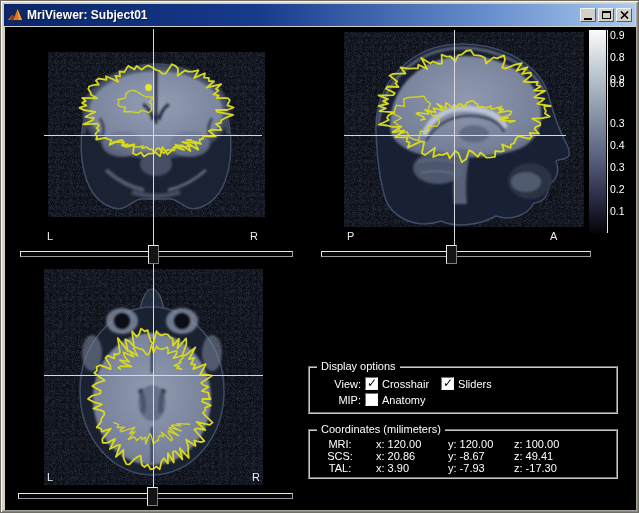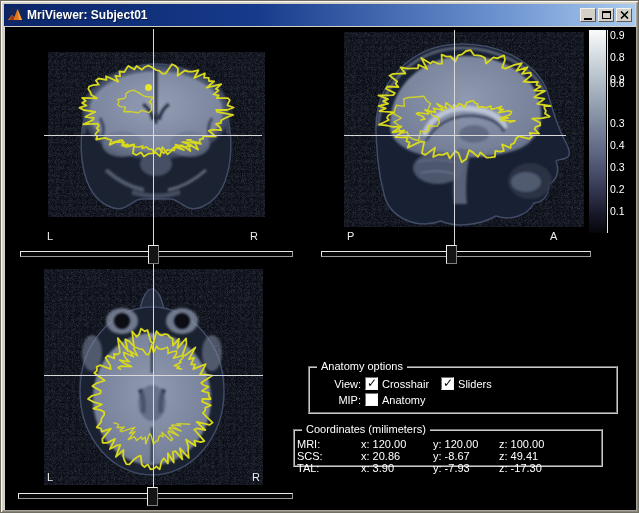--- a/index.html
+++ b/index.html
@@ -44,21 +44,21 @@
   .cb{width:13px;height:13px;background:#fff;border:1px solid;border-color:#6d6d6d #f5f5f5 #f5f5f5 #6d6d6d;
       box-sizing:border-box;position:relative;flex:0 0 auto;}
   .cb.checked::after{content:"\2713";position:absolute;left:1px;top:-2px;color:#000;font-size:12px;font-weight:bold;
                      font-family:"DejaVu Sans",sans-serif;}
   .cb-label{margin-left:4px;}
   .cb-gap{margin-left:12px;}
 
   .coord-grid{position:absolute;left:2px;top:7px;display:grid;grid-template-columns:56px 72px 66px 72px;
               color:#fff;font-size:11px;line-height:12px;row-gap:0;}
   .coord-grid span{padding-left:8px;}
-  .c-lab{text-align:left;padding-left:0 !important;}
+  .c-lab{text-align:center;padding-left:0 !important;}
 </style>
 </head>
 <body>
 
 <div class="window">
   <div class="titlebar">
     <svg class="app-icon" viewBox="0 0 16 16">
       <rect width="16" height="16" fill="#13265e"></rect>
       <polygon points="1,13 5,8 7.5,10 10.5,2 15,13" fill="#e2731f"></polygon>
       <polygon points="5,8 7.5,10 6.5,13 2.5,13" fill="#9c3a12"></polygon>
@@ -218,36 +218,36 @@
     <span class="cbar-tick" style="top:24px">0.8</span>
     <span class="cbar-tick" style="top:46px">0.9</span>
     <span class="cbar-tick" style="top:50px">0.6</span>
     <span class="cbar-tick" style="top:90px">0.3</span>
     <span class="cbar-tick" style="top:112px">0.4</span>
     <span class="cbar-tick" style="top:134px">0.3</span>
     <span class="cbar-tick" style="top:156px">0.2</span>
     <span class="cbar-tick" style="top:178px">0.1</span>
 
     <div class="panel" style="left:303px;top:339px;width:310px;height:48px">
-      <span class="legend">Anatomy options</span>
+      <span class="legend">Display options</span>
       <div class="dopt-row" style="top:9px">
         <span class="dlab">View:</span>
         <span class="cb checked"></span>
         <span class="cb-label">Crosshair</span>
         <span class="cb cb-gap checked"></span>
         <span class="cb-label">Sliders</span>
       </div>
       <div class="dopt-row" style="top:25px">
         <span class="dlab">MIP:</span>
         <span class="cb"></span>
         <span class="cb-label">Anatomy</span>
       </div>
     </div>
 
-    <div class="panel" style="left:288px;top:402px;width:310px;height:38px">
+    <div class="panel" style="left:303px;top:402px;width:310px;height:50px">
       <span class="legend">Coordinates (milimeters)</span>
       <div class="coord-grid">
         <span class="c-lab">MRI:</span>
         <span>x: 120.00</span>
         <span>y: 120.00</span>
         <span>z: 100.00</span>
         <span class="c-lab">SCS:</span>
         <span>x: 20.86</span>
         <span>y: -8.67</span>
         <span>z: 49.41</span>

